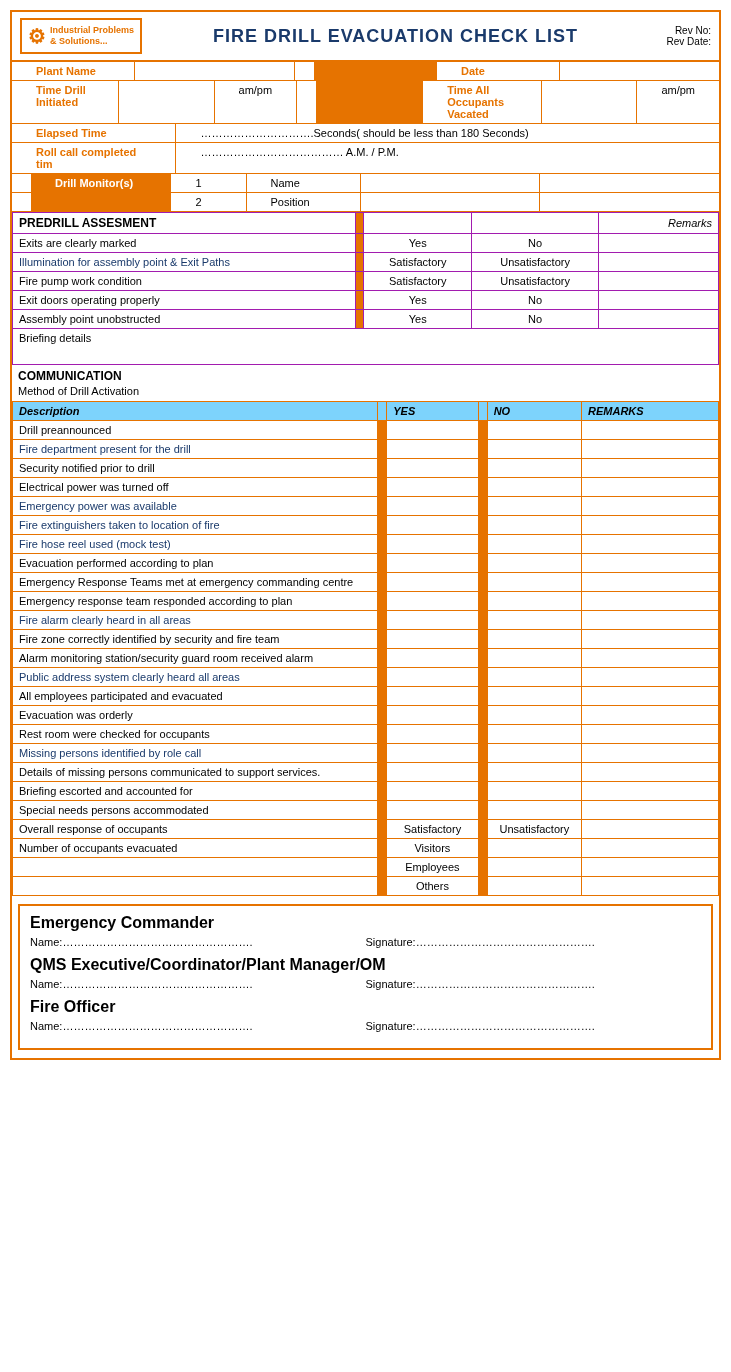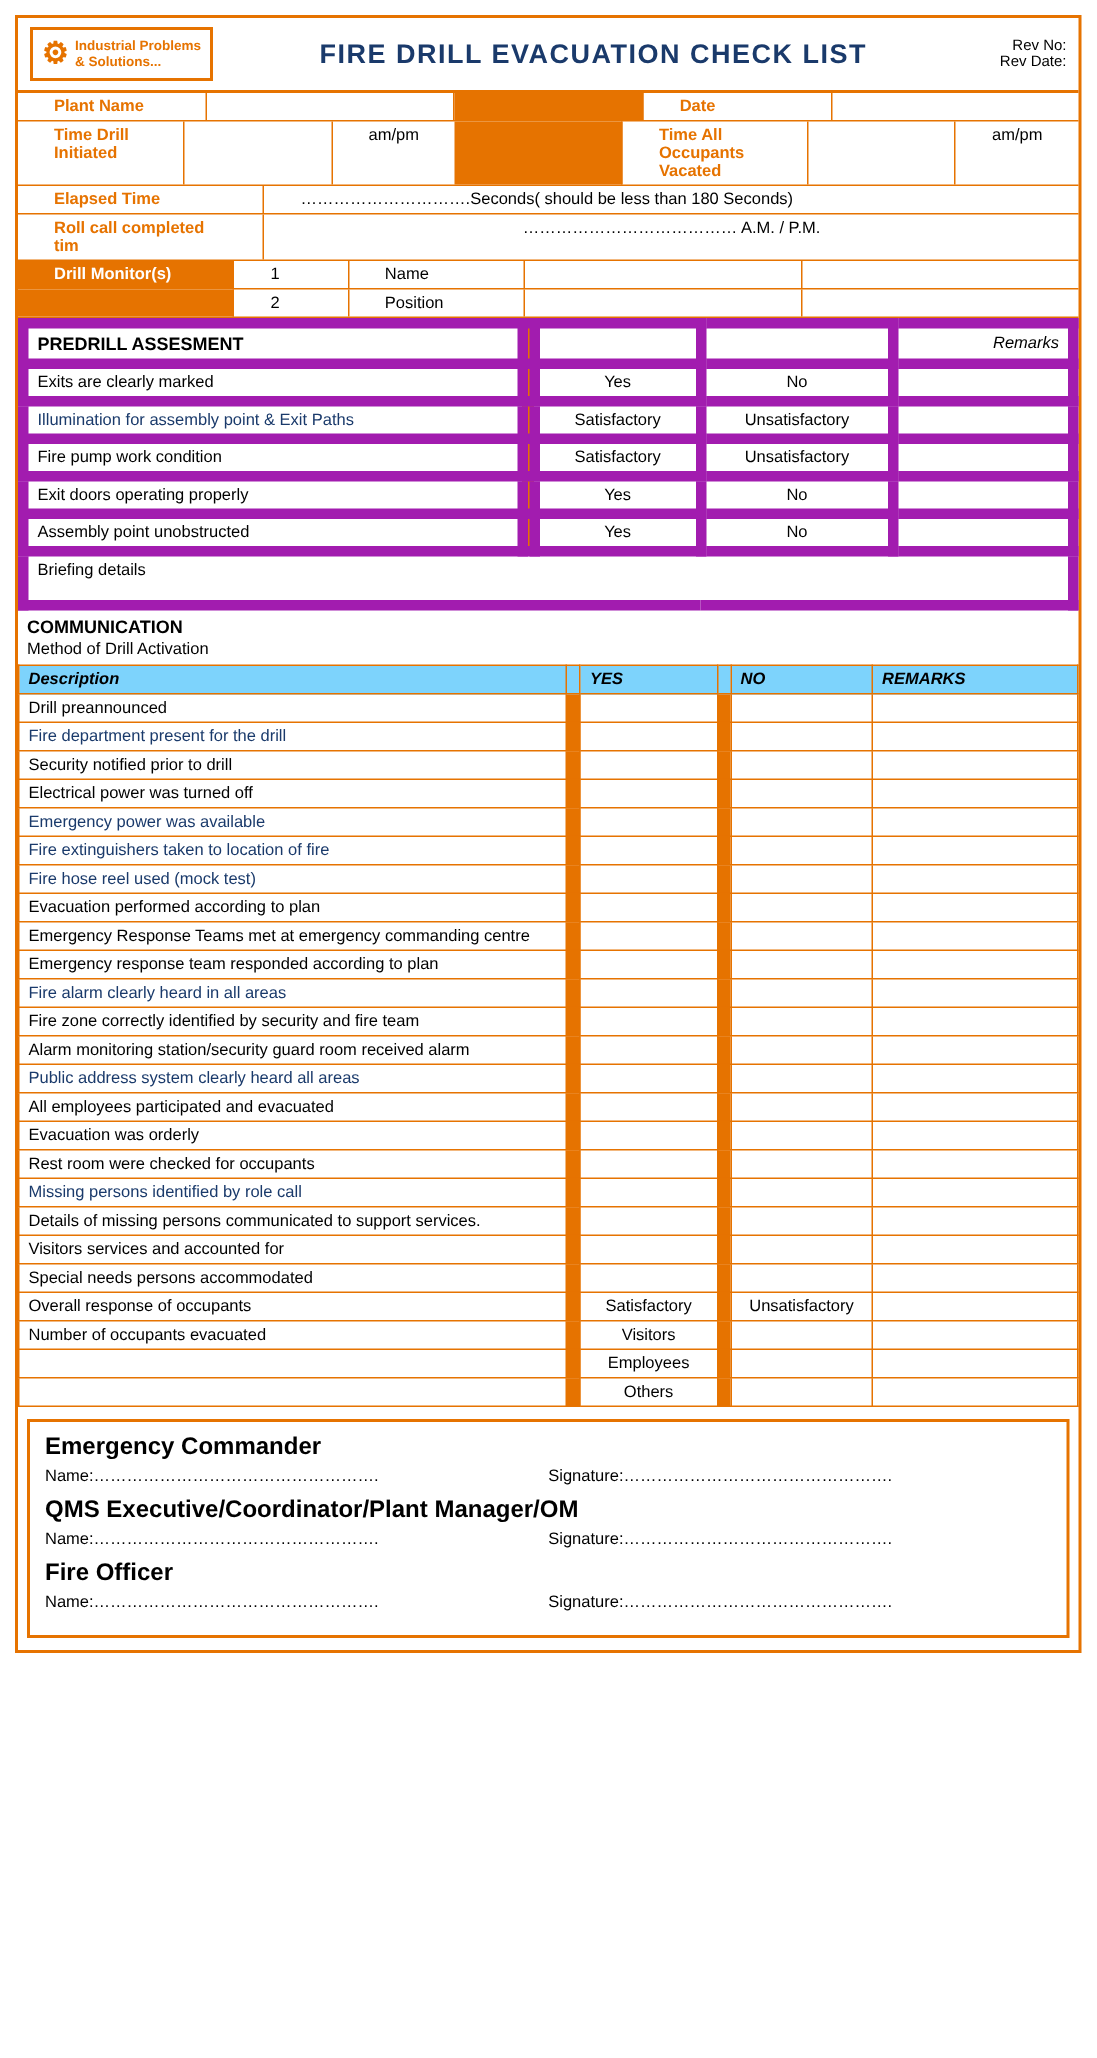--- a/index.html
+++ b/index.html
@@ -69,27 +69,28 @@
       padding: 3px 24px;
       border-right: 1px solid #e67300;
       flex: 1;
     }
     .info-cell:last-child { border-right: none; }
     .info-cell.label { color: #e67300; font-weight: bold; }
     .info-cell.orange-bg {
       background: #e67300;
       color: white;
       font-weight: bold;
+      margin-left: 19px;
     }
     .predrill-table {
       width: 100%;
       border-collapse: collapse;
     }
     .predrill-table td {
-      border: 7px solid #a21caf;
+      border: 1px solid #a21caf;
       padding: 3px 6px;
     }
     .predrill-table .blue-text { color: #1a3a6b; }
     .predrill-table .orange-bg { background: #e67300; width: 8px; padding: 0; }
     .predrill-table .center { text-align: center; }
     .predrill-table .remarks-col { width: 120px; }
 
     
     .comm-section { padding: 4px 6px 0 6px; }
     .comm-title { font-weight: bold; font-size: 12px; margin-bottom: 2px; }
@@ -187,21 +188,21 @@
       <div class="info-cell label" style="flex:1.2;">Time All Occupants Vacated</div>
       <div class="info-cell" style="flex:0.8;"></div>
       <div class="info-cell center" style="flex:0.4;">am/pm</div>
     </div>
     <div class="info-row">
       <div class="info-cell label" style="flex:0.7;">Elapsed Time</div>
       <div class="info-cell" style="flex:3;">………………………….Seconds( should be less than 180 Seconds)</div>
     </div>
     <div class="info-row">
       <div class="info-cell label" style="flex:0.7;">Roll call completed tim</div>
-      <div class="info-cell" style="flex:3;text-align:center;">………………………………… A.M. / P.M.</div>
+      <div class="info-cell" style="flex:3;">………………………………… A.M. / P.M.</div>
     </div>
     <div class="info-row">
       <div class="info-cell label orange-bg" style="flex:0.7;background:#e67300;color:white;font-weight:bold;">Drill Monitor(s)</div>
       <div class="info-cell center" style="flex:0.2;">1</div>
       <div class="info-cell" style="flex:0.5;">Name</div>
       <div class="info-cell" style="flex:1;"></div>
       <div class="info-cell" style="flex:1;"></div>
     </div>
     <div class="info-row">
       <div class="info-cell orange-bg" style="flex:0.7;background:#e67300;"></div>
@@ -446,21 +447,21 @@
     <tr>
       <td>Details of missing persons communicated to support services.</td>
       <td class="orange-bg"></td>
       <td class="col-yes"></td>
       <td class="orange-bg"></td>
       <td class="col-no"></td>
       <td class="col-remarks"></td>
     </tr>
 
     <tr>
-      <td>Visitors services and accounted for</td>
+      <td>Briefing escorted and accounted for</td>
       <td class="orange-bg"></td>
       <td class="col-yes"></td>
       <td class="orange-bg"></td>
       <td class="col-no"></td>
       <td class="col-remarks"></td>
     </tr>
 
     <tr>
       <td>Special needs persons accommodated</td>
       <td class="orange-bg"></td>

